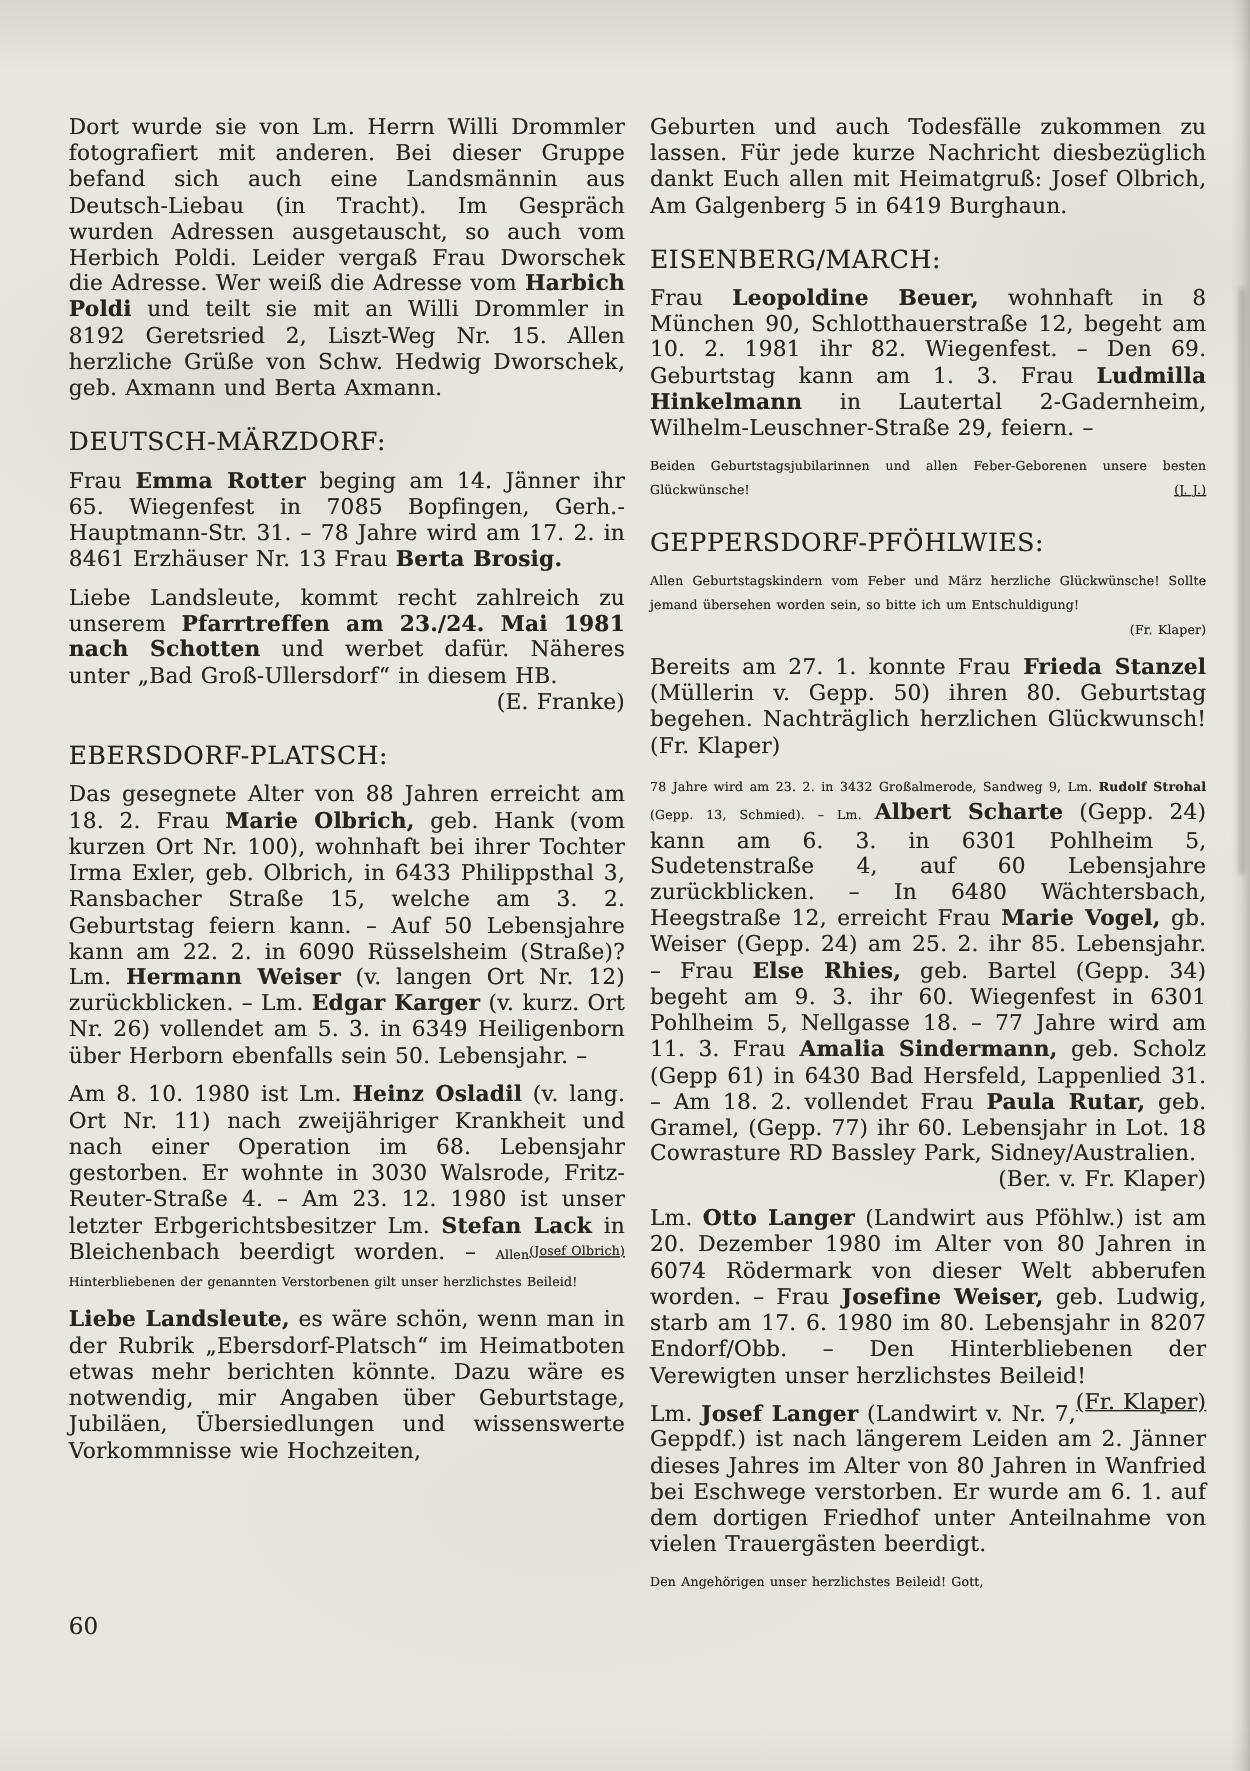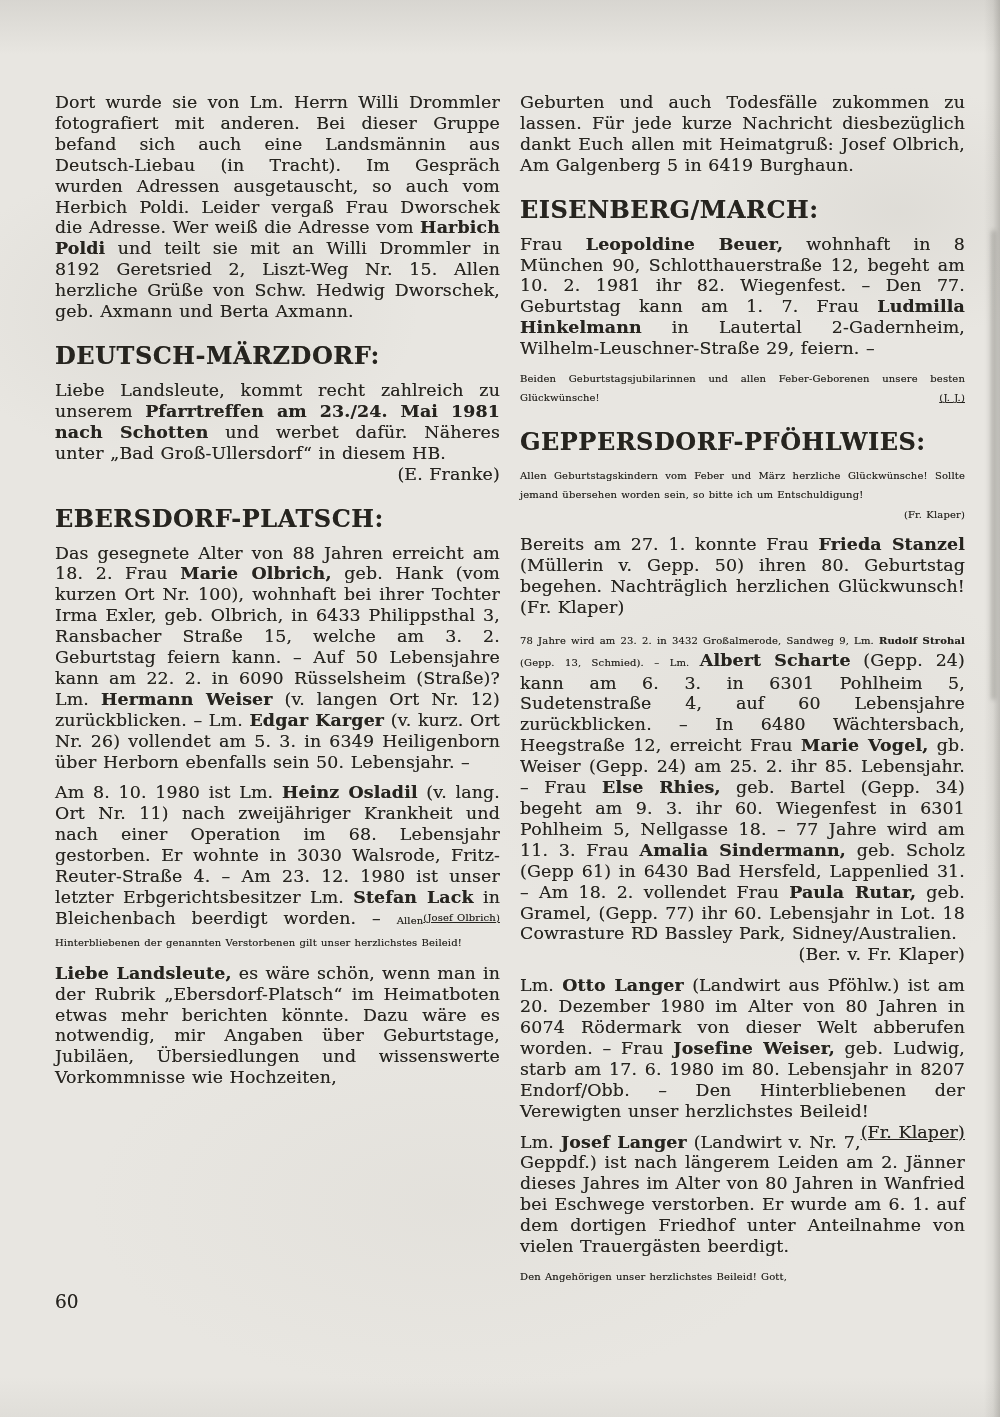--- a/index.html
+++ b/index.html
@@ -58,22 +58,22 @@
     letter-spacing: 0.15px;
     word-spacing: 0.8px;
     hyphens: auto;
     text-shadow: 0 0 0.5px rgba(38,36,31,0.55);
   }
   p.para.small, span.sm {
     font-size: 10px;
     line-height: 19.4px;
   }
   h2.heading {
-    font-size: 24px;
-    font-weight: bold;
+    font-size: 20px;
+    font-weight: normal;
     letter-spacing: 0.5px;
     margin: 19px 0 10px 0;
     text-shadow: 0 0 0.5px rgba(38,36,31,0.6);
   }
   .column > :first-child { margin-top: 0; }
   span.bold { font-weight: bold; }
   span.att { float: right; text-decoration: underline; }
   span.att-block { display: block; text-align: right; }
   .page-number {
     position: absolute;
@@ -88,30 +88,31 @@
 
 <div class="paper"></div>
 <div class="edge-shadow">
   <div class="streak"></div>
 </div>
 
 <div class="columns">
   <div class="column" id="col-left">
       <p class="para"><span>Dort wurde sie von Lm. Herrn Willi Drommler fotografiert mit anderen. Bei dieser Gruppe befand sich auch eine Landsmännin aus Deutsch-Liebau (in Tracht). Im Gespräch wurden Adressen ausgetauscht, so auch vom Herbich Poldi. Leider vergaß Frau Dworschek die Adresse. Wer weiß die Adresse vom </span><span class="bold">Harbich Poldi</span><span> und teilt sie mit an Willi Drommler in 8192 Geretsried 2, Liszt-Weg Nr. 15. Allen herzliche Grüße von Schw. Hedwig Dworschek, geb. Axmann und Berta Axmann.</span></p>
       <h2 class="heading">DEUTSCH-MÄRZDORF:</h2>
+      <p class="para"><span>Frau </span><span class="bold">Emma Rotter</span><span> beging am 14. Jänner ihr 65. Wiegenfest in 7085 Bopfingen, Gerh.-Hauptmann-Str. 31. – 78 Jahre wird am 17. 2. in 8461 Erzhäuser Nr. 13 Frau </span><span class="bold">Berta Brosig.</span></p>
       <p class="para"><span>Liebe Landsleute, kommt recht zahlreich zu unserem </span><span class="bold">Pfarrtreffen am 23./24. Mai 1981 nach Schotten</span><span> und werbet dafür. Näheres unter „Bad Groß-Ullersdorf“ in diesem HB.</span><span class="att-block">(E. Franke)</span></p>
       <h2 class="heading">EBERSDORF-PLATSCH:</h2>
       <p class="para"><span>Das gesegnete Alter von 88 Jahren erreicht am 18. 2. Frau </span><span class="bold">Marie Olbrich,</span><span> geb. Hank (vom kurzen Ort Nr. 100), wohnhaft bei ihrer Tochter Irma Exler, geb. Olbrich, in 6433 Philippsthal 3, Ransbacher Straße 15, welche am 3. 2. Geburtstag feiern kann. – Auf 50 Lebensjahre kann am 22. 2. in 6090 Rüsselsheim (Straße)? Lm. </span><span class="bold">Hermann Weiser</span><span> (v. langen Ort Nr. 12) zurückblicken. – Lm. </span><span class="bold">Edgar Karger</span><span> (v. kurz. Ort Nr. 26) vollendet am 5. 3. in 6349 Heiligenborn über Herborn ebenfalls sein 50. Lebensjahr. –</span></p>
       <p class="para"><span>Am 8. 10. 1980 ist Lm. </span><span class="bold">Heinz Osladil</span><span> (v. lang. Ort Nr. 11) nach zweijähriger Krankheit und nach einer Operation im 68. Lebensjahr gestorben. Er wohnte in 3030 Walsrode, Fritz-Reuter-Straße 4. – Am 23. 12. 1980 ist unser letzter Erbgerichtsbesitzer Lm. </span><span class="bold">Stefan Lack</span><span> in Bleichenbach beerdigt worden. – </span><span class="sm att">(Josef Olbrich)</span><span class="sm">Allen Hinterbliebenen der genannten Verstorbenen gilt unser herzlichstes Beileid!</span></p>
       <p class="para"><span class="bold">Liebe Landsleute,</span><span> es wäre schön, wenn man in der Rubrik „Ebersdorf-Platsch“ im Heimatboten etwas mehr berichten könnte. Dazu wäre es notwendig, mir Angaben über Geburtstage, Jubiläen, Übersiedlungen und wissenswerte Vorkommnisse wie Hochzeiten,</span></p>
     </div>
   <div class="column" id="col-right">
       <p class="para"><span>Geburten und auch Todesfälle zukommen zu lassen. Für jede kurze Nachricht diesbezüglich dankt Euch allen mit Heimatgruß: Josef Olbrich, Am Galgenberg 5 in 6419 Burghaun.</span></p>
       <h2 class="heading">EISENBERG/MARCH:</h2>
-      <p class="para"><span>Frau </span><span class="bold">Leopoldine Beuer,</span><span> wohnhaft in 8 München 90, Schlotthauerstraße 12, begeht am 10. 2. 1981 ihr 82. Wiegenfest. – Den 77. Geburtstag kann am 1. 7. Frau </span><span class="bold">Ludmilla Hinkelmann</span><span> in Lautertal 2-Gadernheim, Wilhelm-Leuschner-Straße 29, feiern. –</span></p>
+      <p class="para"><span>Frau </span><span class="bold">Leopoldine Beuer,</span><span> wohnhaft in 8 München 90, Schlotthauerstraße 12, begeht am 10. 2. 1981 ihr 82. Wiegenfest. – Den 69. Geburtstag kann am 1. 3. Frau </span><span class="bold">Ludmilla Hinkelmann</span><span> in Lautertal 2-Gadernheim, Wilhelm-Leuschner-Straße 29, feiern. –</span></p>
       <p class="para small"><span>Beiden Geburtstagsjubilarinnen und allen Feber-Geborenen unsere besten Glückwünsche!</span><span class="att">(J. J.)</span></p>
       <h2 class="heading">GEPPERSDORF-PFÖHLWIES:</h2>
       <p class="para small"><span>Allen Geburtstagskindern vom Feber und März herzliche Glückwünsche! Sollte jemand übersehen worden sein, so bitte ich um Entschuldigung!</span><span class="att-block">(Fr. Klaper)</span></p>
       <p class="para"><span>Bereits am 27. 1. konnte Frau </span><span class="bold">Frieda Stanzel</span><span> (Müllerin v. Gepp. 50) ihren 80. Geburtstag begehen. Nachträglich herzlichen Glückwunsch! (Fr. Klaper)</span></p>
       <p class="para"><span class="sm">78 Jahre wird am 23. 2. in 3432 Großalmerode, Sandweg 9, Lm. </span><span class="bold sm">Rudolf Strohal</span><span class="sm"> (Gepp. 13, Schmied). – Lm. </span><span class="bold">Albert Scharte</span><span> (Gepp. 24) kann am 6. 3. in 6301 Pohlheim 5, Sudetenstraße 4, auf 60 Lebensjahre zurückblicken. – In 6480 Wächtersbach, Heegstraße 12, erreicht Frau </span><span class="bold">Marie Vogel,</span><span> gb. Weiser (Gepp. 24) am 25. 2. ihr 85. Lebensjahr. – Frau </span><span class="bold">Else Rhies,</span><span> geb. Bartel (Gepp. 34) begeht am 9. 3. ihr 60. Wiegenfest in 6301 Pohlheim 5, Nellgasse 18. – 77 Jahre wird am 11. 3. Frau </span><span class="bold">Amalia Sindermann,</span><span> geb. Scholz (Gepp 61) in 6430 Bad Hersfeld, Lappenlied 31. – Am 18. 2. vollendet Frau </span><span class="bold">Paula Rutar,</span><span> geb. Gramel, (Gepp. 77) ihr 60. Lebensjahr in Lot. 18 Cowrasture RD Bassley Park, Sidney/Australien.</span><span class="att-block">(Ber. v. Fr. Klaper)</span></p>
       <p class="para"><span>Lm. </span><span class="bold">Otto Langer</span><span> (Landwirt aus Pföhlw.) ist am 20. Dezember 1980 im Alter von 80 Jahren in 6074 Rödermark von dieser Welt abberufen worden. – Frau </span><span class="bold">Josefine Weiser,</span><span> geb. Ludwig, starb am 17. 6. 1980 im 80. Lebensjahr in 8207 Endorf/Obb. – Den Hinterbliebenen der Verewigten unser herzlichstes Beileid!</span><span class="att">(Fr. Klaper)</span></p>
       <p class="para"><span>Lm. </span><span class="bold">Josef Langer</span><span> (Landwirt v. Nr. 7, Geppdf.) ist nach längerem Leiden am 2. Jänner dieses Jahres im Alter von 80 Jahren in Wanfried bei Eschwege verstorben. Er wurde am 6. 1. auf dem dortigen Friedhof unter Anteilnahme von vielen Trauergästen beerdigt.</span></p>
       <p class="para small"><span>Den Angehörigen unser herzlichstes Beileid! Gott,</span></p>
     </div>
 </div>

